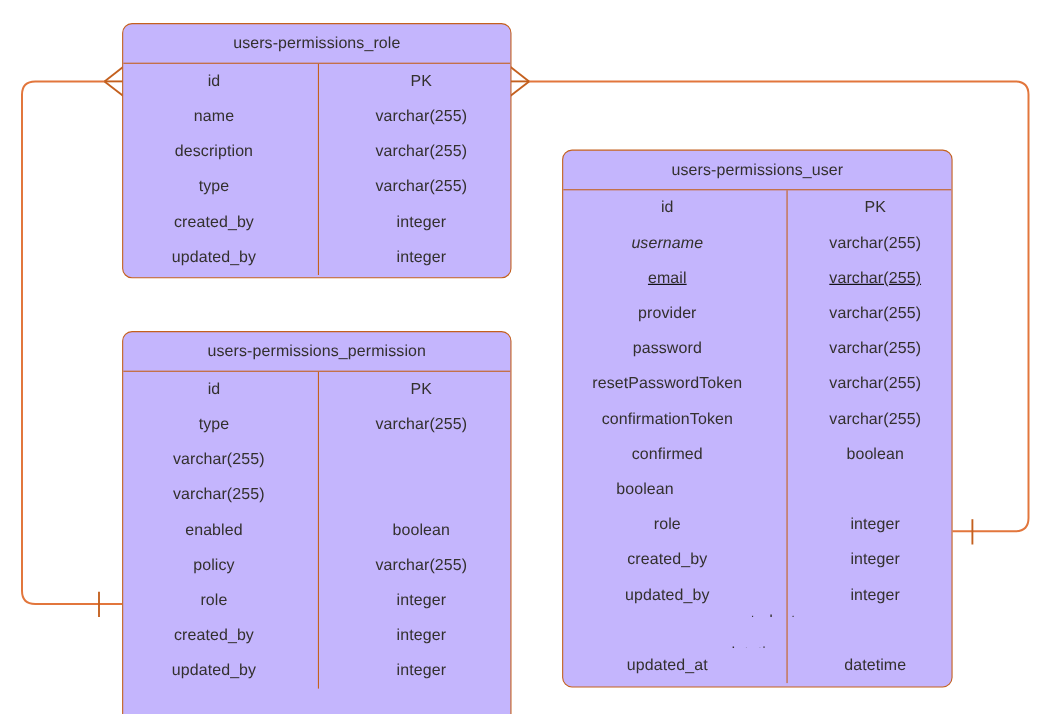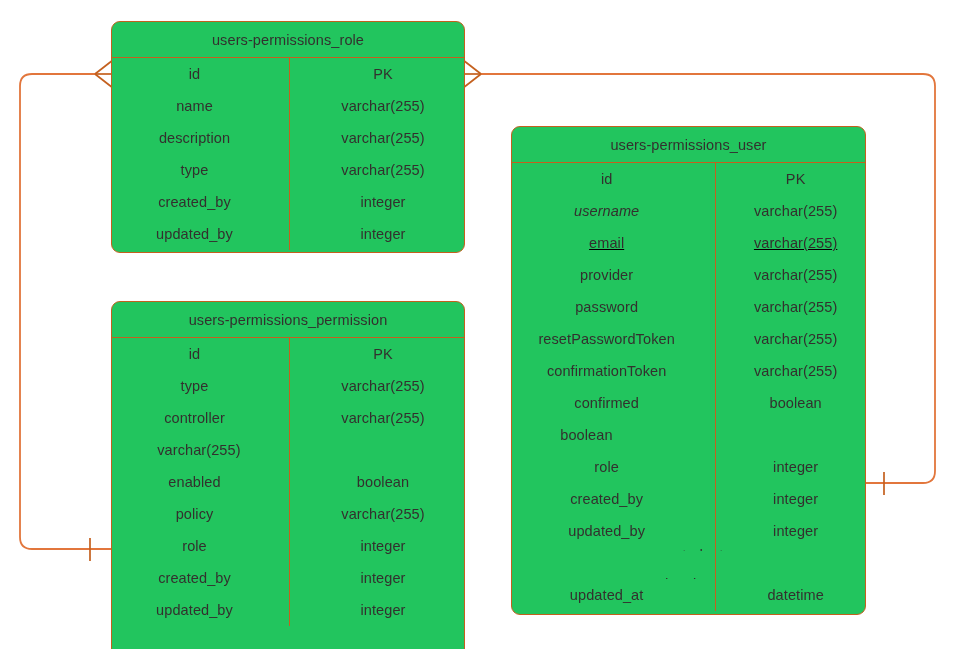--- a/index.html
+++ b/index.html
@@ -21,21 +21,21 @@
     top: 0;
     width: 960px;
     height: 649px;
     pointer-events: none;
   }
   .entity {
     position: absolute;
     box-sizing: border-box;
     border: 1.6px solid #C4601E;
     border-radius: 9px;
-    background: #22c55e;
+    background: #c4b5fd;
     overflow: hidden;
   }
   .entity-title {
     box-sizing: border-box;
     width: 100%;
     text-align: center;
     color: #33302E;
     font-size: 14.5px;
     letter-spacing: 0.1px;
     border-bottom: 1.6px solid #C4601E;
@@ -140,21 +140,20 @@
           <div class="col-divider" style="left: 177px;"></div>
           <div class="row" style="height: 32px;">
             <div class="cell cell-name" style="width: 177px;">id</div>
             <div class="cell cell-type" style="width: 173.8px;">PK</div>
           </div>
           <div class="row" style="height: 32px;">
             <div class="cell cell-name" style="width: 177px;">type</div>
             <div class="cell cell-type" style="width: 173.8px;">varchar(255)</div>
           </div>
           <div class="row" style="height: 32px;">
-            <div class="cell cell-name" style="width: 177px;">controller</div>
             <div class="cell cell-type" style="width: 173.8px;">varchar(255)</div>
           </div>
           <div class="row" style="height: 32px;">
             <div class="cell cell-type" style="width: 173.8px;">varchar(255)</div>
           </div>
           <div class="row" style="height: 32px;">
             <div class="cell cell-name" style="width: 177px;">enabled</div>
             <div class="cell cell-type" style="width: 173.8px;">boolean</div>
           </div>
           <div class="row" style="height: 32px;">
@@ -168,21 +167,21 @@
           <div class="row" style="height: 32px;">
             <div class="cell cell-name" style="width: 177px;">created_by</div>
             <div class="cell cell-type" style="width: 173.8px;">integer</div>
           </div>
           <div class="row" style="height: 32px;">
             <div class="cell cell-name" style="width: 177px;">updated_by</div>
             <div class="cell cell-type" style="width: 173.8px;">integer</div>
           </div>
         </div>
       </div>
-      <div class="entity" style="left: 511px; top: 126px; width: 355px; height: 489px;">
+      <div class="entity" style="left: 511px; top: 136px; width: 355px; height: 489px;">
         <div class="entity-title" style="height: 36px;">users-permissions_user</div>
         <div class="entity-body">
           <div class="col-divider" style="left: 203px;"></div>
           <div class="row" style="height: 32px;">
             <div class="cell cell-name" style="width: 203px;">id</div>
             <div class="cell cell-type" style="width: 148.8px;">PK</div>
           </div>
           <div class="row" style="height: 32px;">
             <div class="cell cell-name" style="width: 203px; font-style: italic;">username</div>
             <div class="cell cell-type" style="width: 148.8px;">varchar(255)</div>

